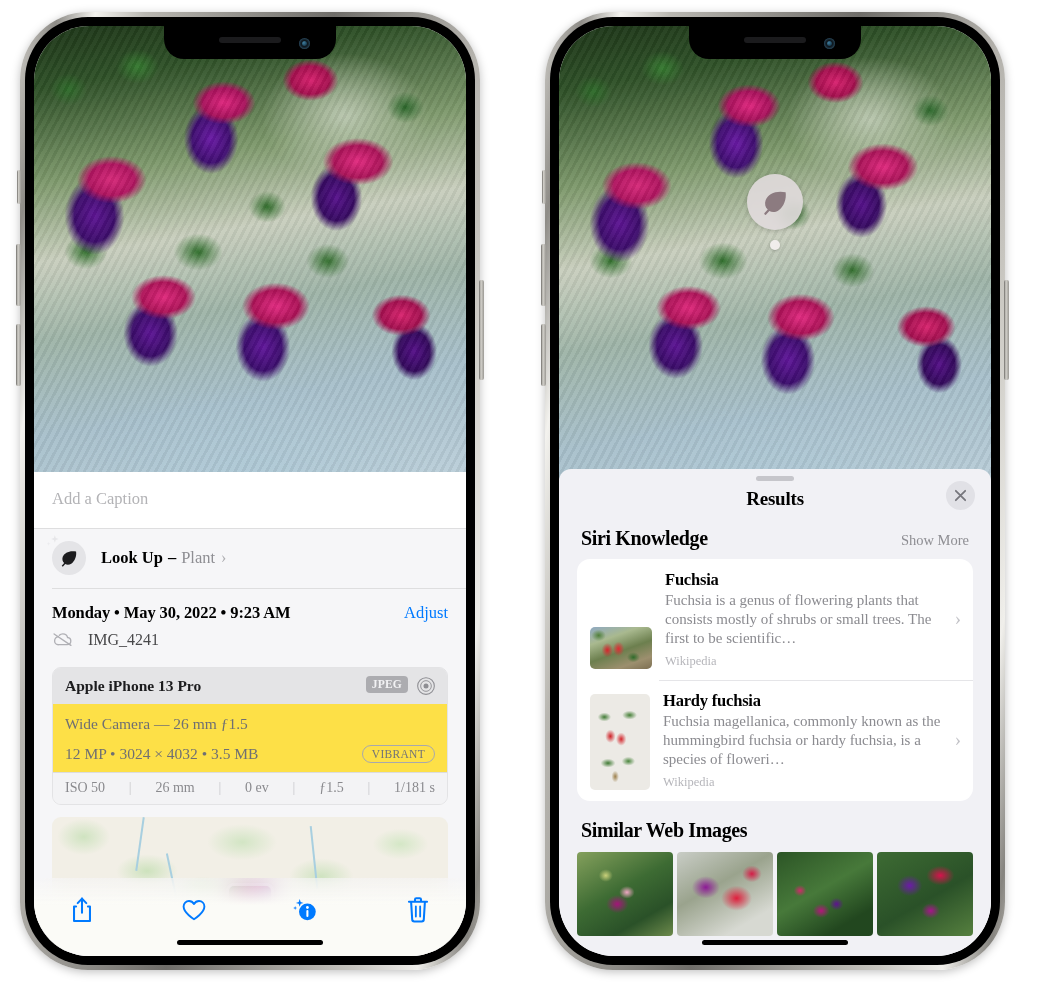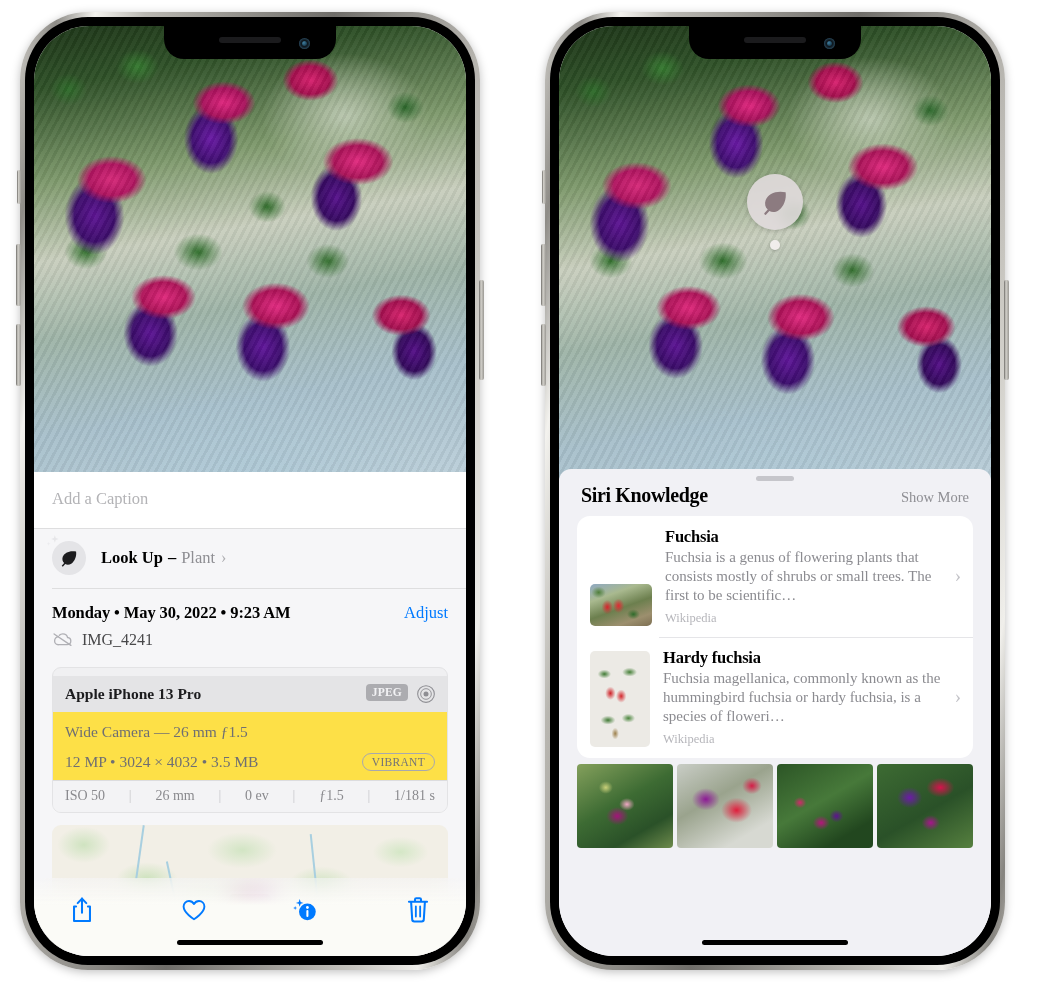--- a/index.html
+++ b/index.html
@@ -169,35 +169,34 @@
   .lookup-text .bold { font-weight: 700; color: #000; }
   .lookup-text .sub  { color: #8e8e93; margin-left: 5px; }
   .chev-small { margin-left: 6px; color: #aeaeb2; font-size: 16px; }
 
   .divider { height: .5px; background: #dededf; margin-left: 18px; }
 
   .meta-block { padding: 14px 18px 10px; }
   .meta-row1 { display: flex; align-items: baseline; justify-content: space-between; }
   .meta-date { font-size: 16.5px; font-weight: 700; color: #000; letter-spacing: -.1px; }
   .adjust-link { font-size: 16.5px; color: #007aff; }
-  .meta-row2 { display: flex; align-items: center; gap: 9px; margin-top: 8px; }
+  .meta-row2 { display: flex; align-items: center; gap: 15px; margin-top: 8px; }
   .meta-filename { font-size: 16px; color: #48484a; }
 
   .cam-card {
     margin: 8px 18px 0;
     border-radius: 9px;
     overflow: hidden;
     background: #f0f0f2;
     border: .5px solid #e3e3e5;
   }
   .cam-head {
     display: flex; align-items: center; justify-content: space-between;
     background: #e4e4e6;
     padding: 8px 11px 8px 12px;
-    margin-top: 8px;
   }
   .cam-model { font-size: 15.5px; font-weight: 700; color: #1c1c1e; }
   .cam-head-right { display: flex; align-items: flex-start; gap: 8px; }
   .badge-jpeg {
     background: #acacb0; color: #f2f2f4;
     font-size: 11.5px; font-weight: 700; letter-spacing: .2px;
     padding: 2.5px 6px; border-radius: 4px;
   }
   .cam-body { padding: 11px 12px 9px; background: #fde047; }
   .cam-line { font-size: 15.5px; color: #6f6f73; }
@@ -492,20 +491,28 @@
       <div class="lookup-dot" style="left:211px;top:214px"></div>
 
       <div class="notch">
         <div class="speaker"></div>
         <div class="frontcam"></div>
       </div>
 
       <div class="results-sheet">
         <div class="grabber"></div>
 
+        <div class="sheet-head">
+          <span class="sheet-title">Results</span>
+          <div class="close-btn">
+            <svg viewBox="0 0 16 16">
+              <path d="M3 3l10 10M13 3L3 13" stroke="#76767c" stroke-width="1.9" stroke-linecap="round" fill="none"></path>
+            </svg>
+          </div>
+        </div>
 
         <div class="sec-head">
           <span class="sec-title">Siri Knowledge</span>
           <span class="sec-action">Show More</span>
         </div>
 
         <div class="kn-card">
           <div class="kn-item">
             <div class="kn-thumb kn-thumb-1"></div>
             <div class="kn-body">
@@ -522,20 +529,23 @@
             <div class="kn-thumb kn-thumb-2"></div>
             <div class="kn-body">
               <div class="kn-title">Hardy fuchsia</div>
               <div class="kn-desc">Fuchsia magellanica, commonly known as the hummingbird fuchsia or hardy fuchsia, is a species of floweri…</div>
               <div class="kn-src">Wikipedia</div>
             </div>
             <div class="kn-chev">›</div>
           </div>
         </div>
 
+        <div class="sec-head" style="padding-top:18px;padding-bottom:4px">
+          <span class="sec-title">Similar Web Images</span>
+        </div>
 
         <div class="web-row">
           <div class="web-img wi1"></div>
           <div class="web-img wi2"></div>
           <div class="web-img wi3"></div>
           <div class="web-img wi4"></div>
         </div>
       </div>
 
       <div class="home-indicator"></div>

